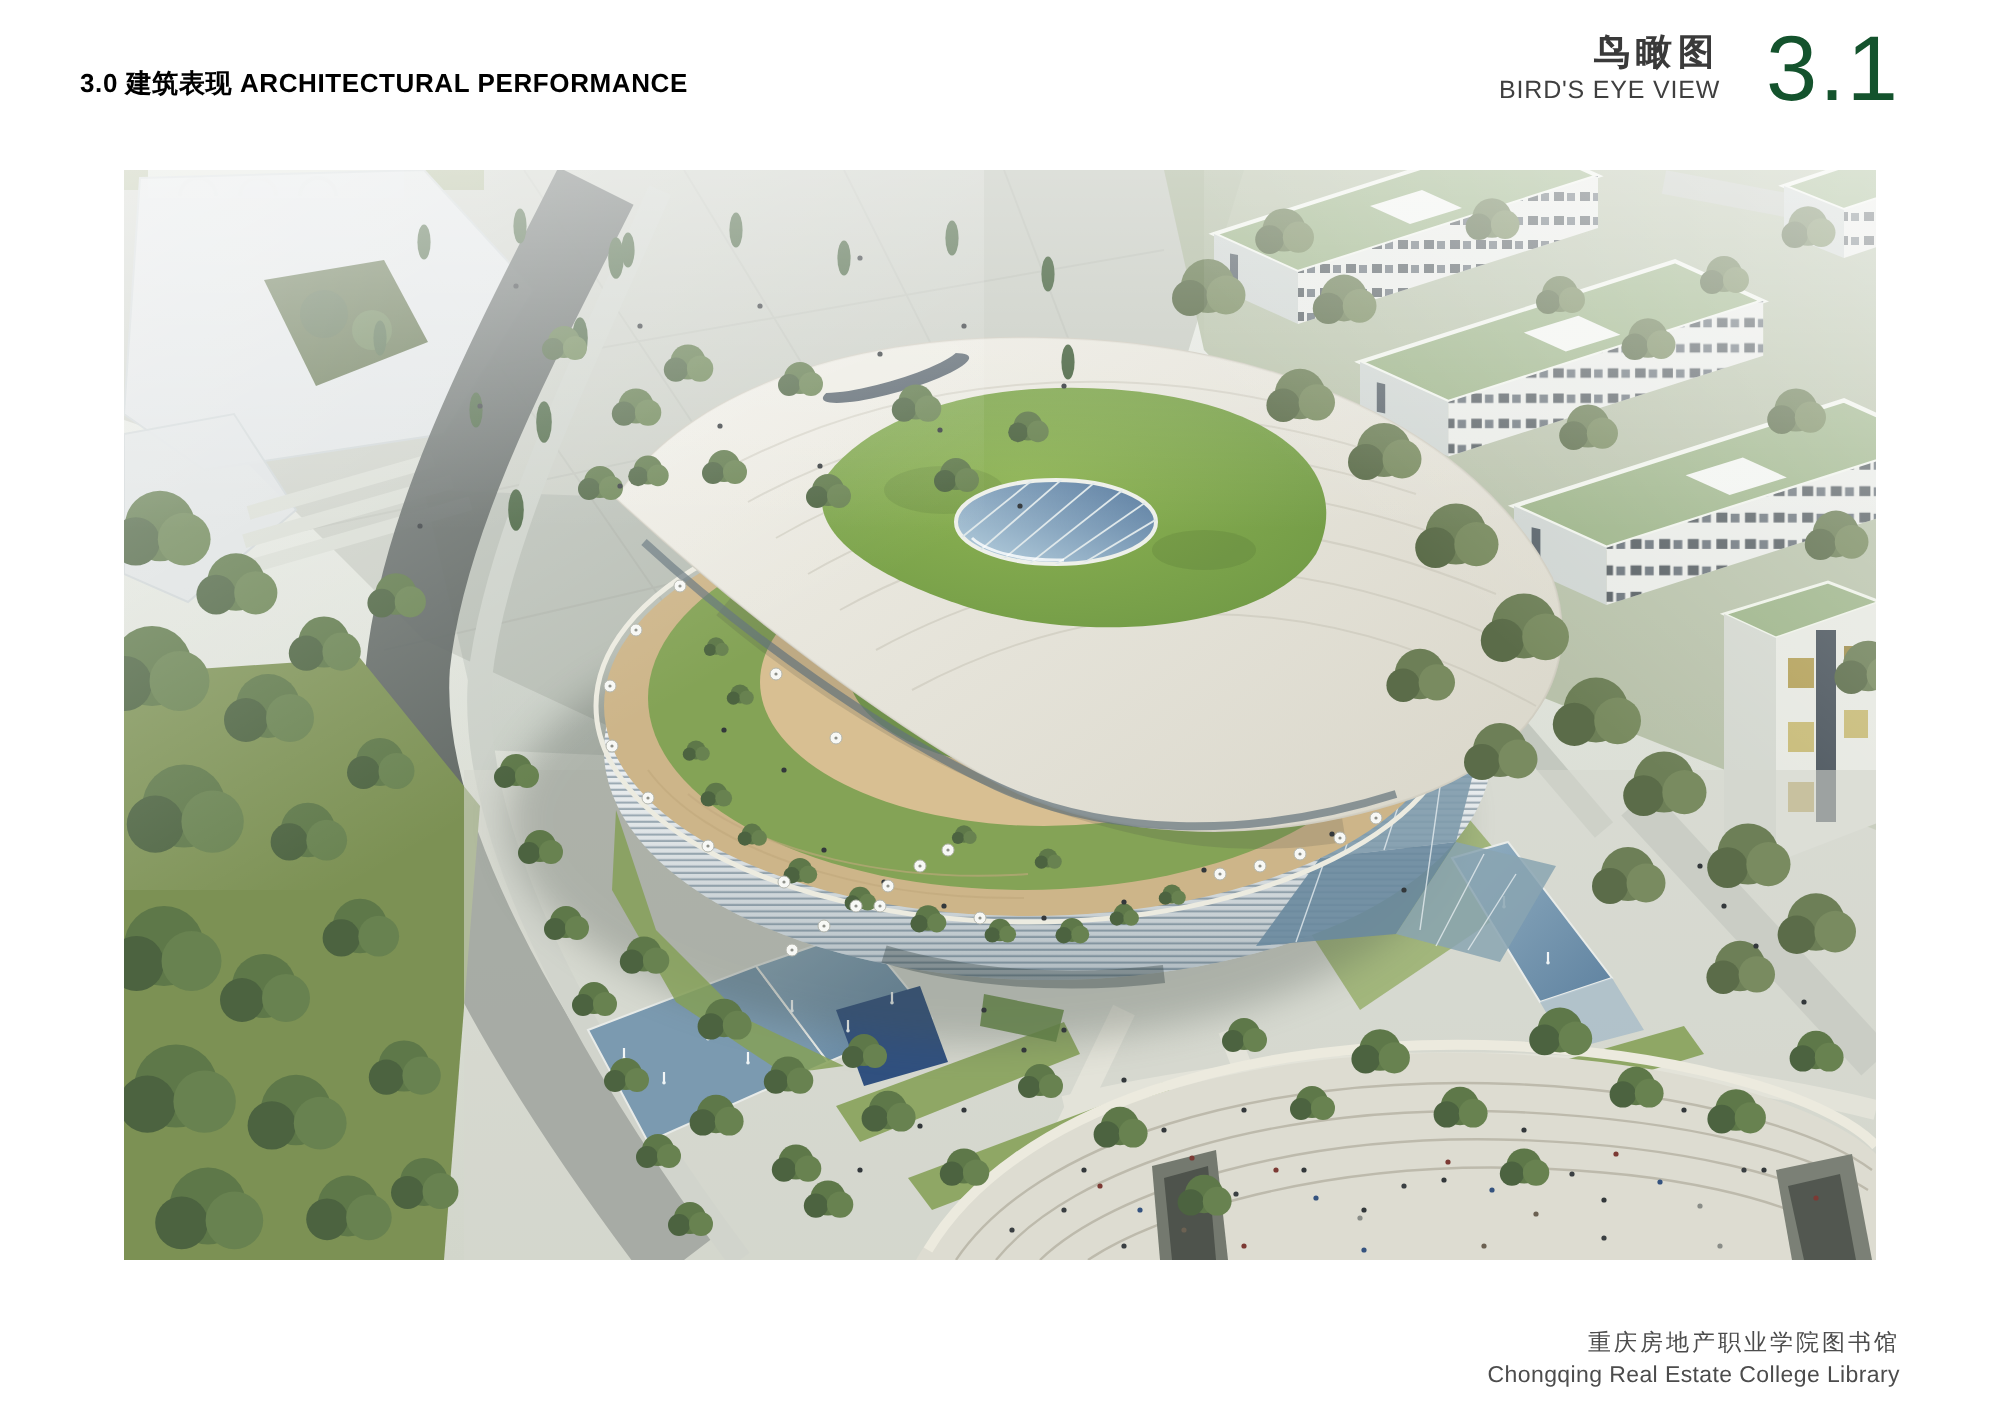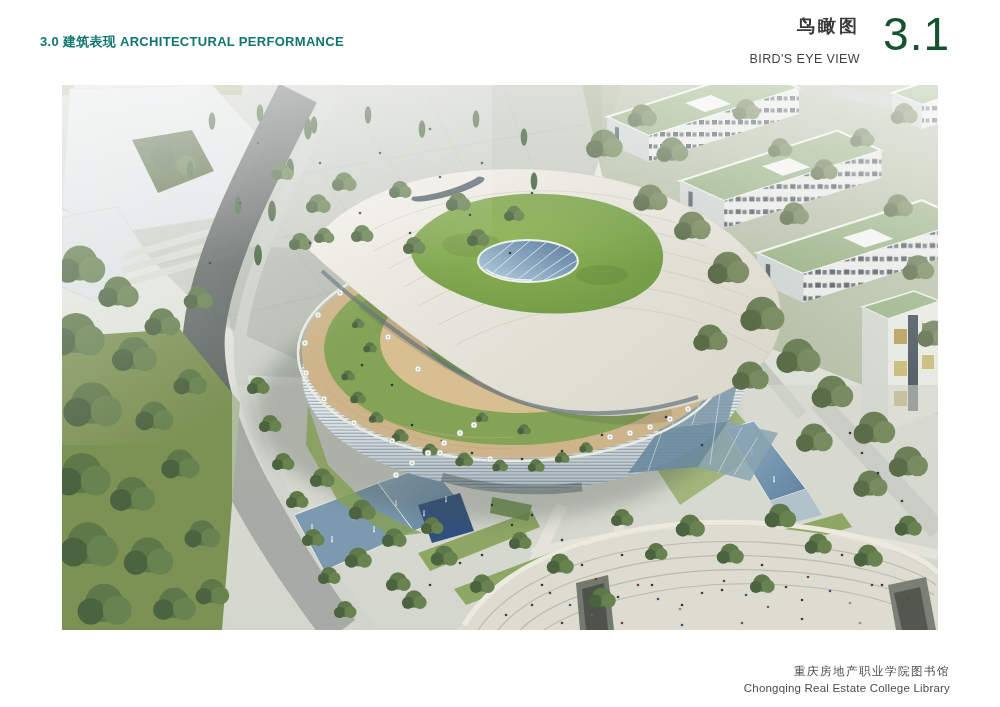--- a/index.html
+++ b/index.html
@@ -1,22 +1,22 @@
 <!DOCTYPE html>
 <html><head>
 <meta charset="utf-8">
 <style>
   html,body{margin:0;padding:0;background:#ffffff;}
   .page{position:relative;width:1000px;height:707px;background:#ffffff;overflow:hidden;
         font-family:"Liberation Sans","DejaVu Sans",sans-serif;color:#3a3a3a;}
-  .header-left{position:absolute;left:40px;top:33px;font-size:13px;font-weight:600;letter-spacing:.3px;color:#0f766e;}
+  .header-left{position:absolute;left:40px;top:33px;font-size:13px;font-weight:600;letter-spacing:.3px;color:#000000;}
   .header-right{position:absolute;top:14px;right:50px;display:flex;align-items:flex-start;gap:23px;}
   .header-titles{text-align:right;padding-top:3px;}
   .title-cn{font-size:18px;font-weight:700;letter-spacing:3px;line-height:1.05;color:#3a3a3a;}
-  .title-en{font-size:12.5px;letter-spacing:.4px;margin-top:16px;color:#3f3f3f;}
+  .title-en{font-size:12.5px;letter-spacing:.4px;margin-top:2px;color:#3f3f3f;}
   .page-no{font-size:46px;font-weight:400;line-height:.9;letter-spacing:1px;color:#14532d;}
   .figure{position:absolute;left:62px;top:85px;width:876px;height:545px;}
   .figure svg{display:block;width:100%;height:100%;}
   .footer{position:absolute;right:50px;bottom:13px;text-align:right;color:#4c4c4c;}
   .footer-cn{font-size:11.5px;letter-spacing:1.5px;}
   .footer-en{font-size:11.5px;margin-top:3px;letter-spacing:.2px;padding-left:12px;}
 </style>
 </head>
 <body>
 

